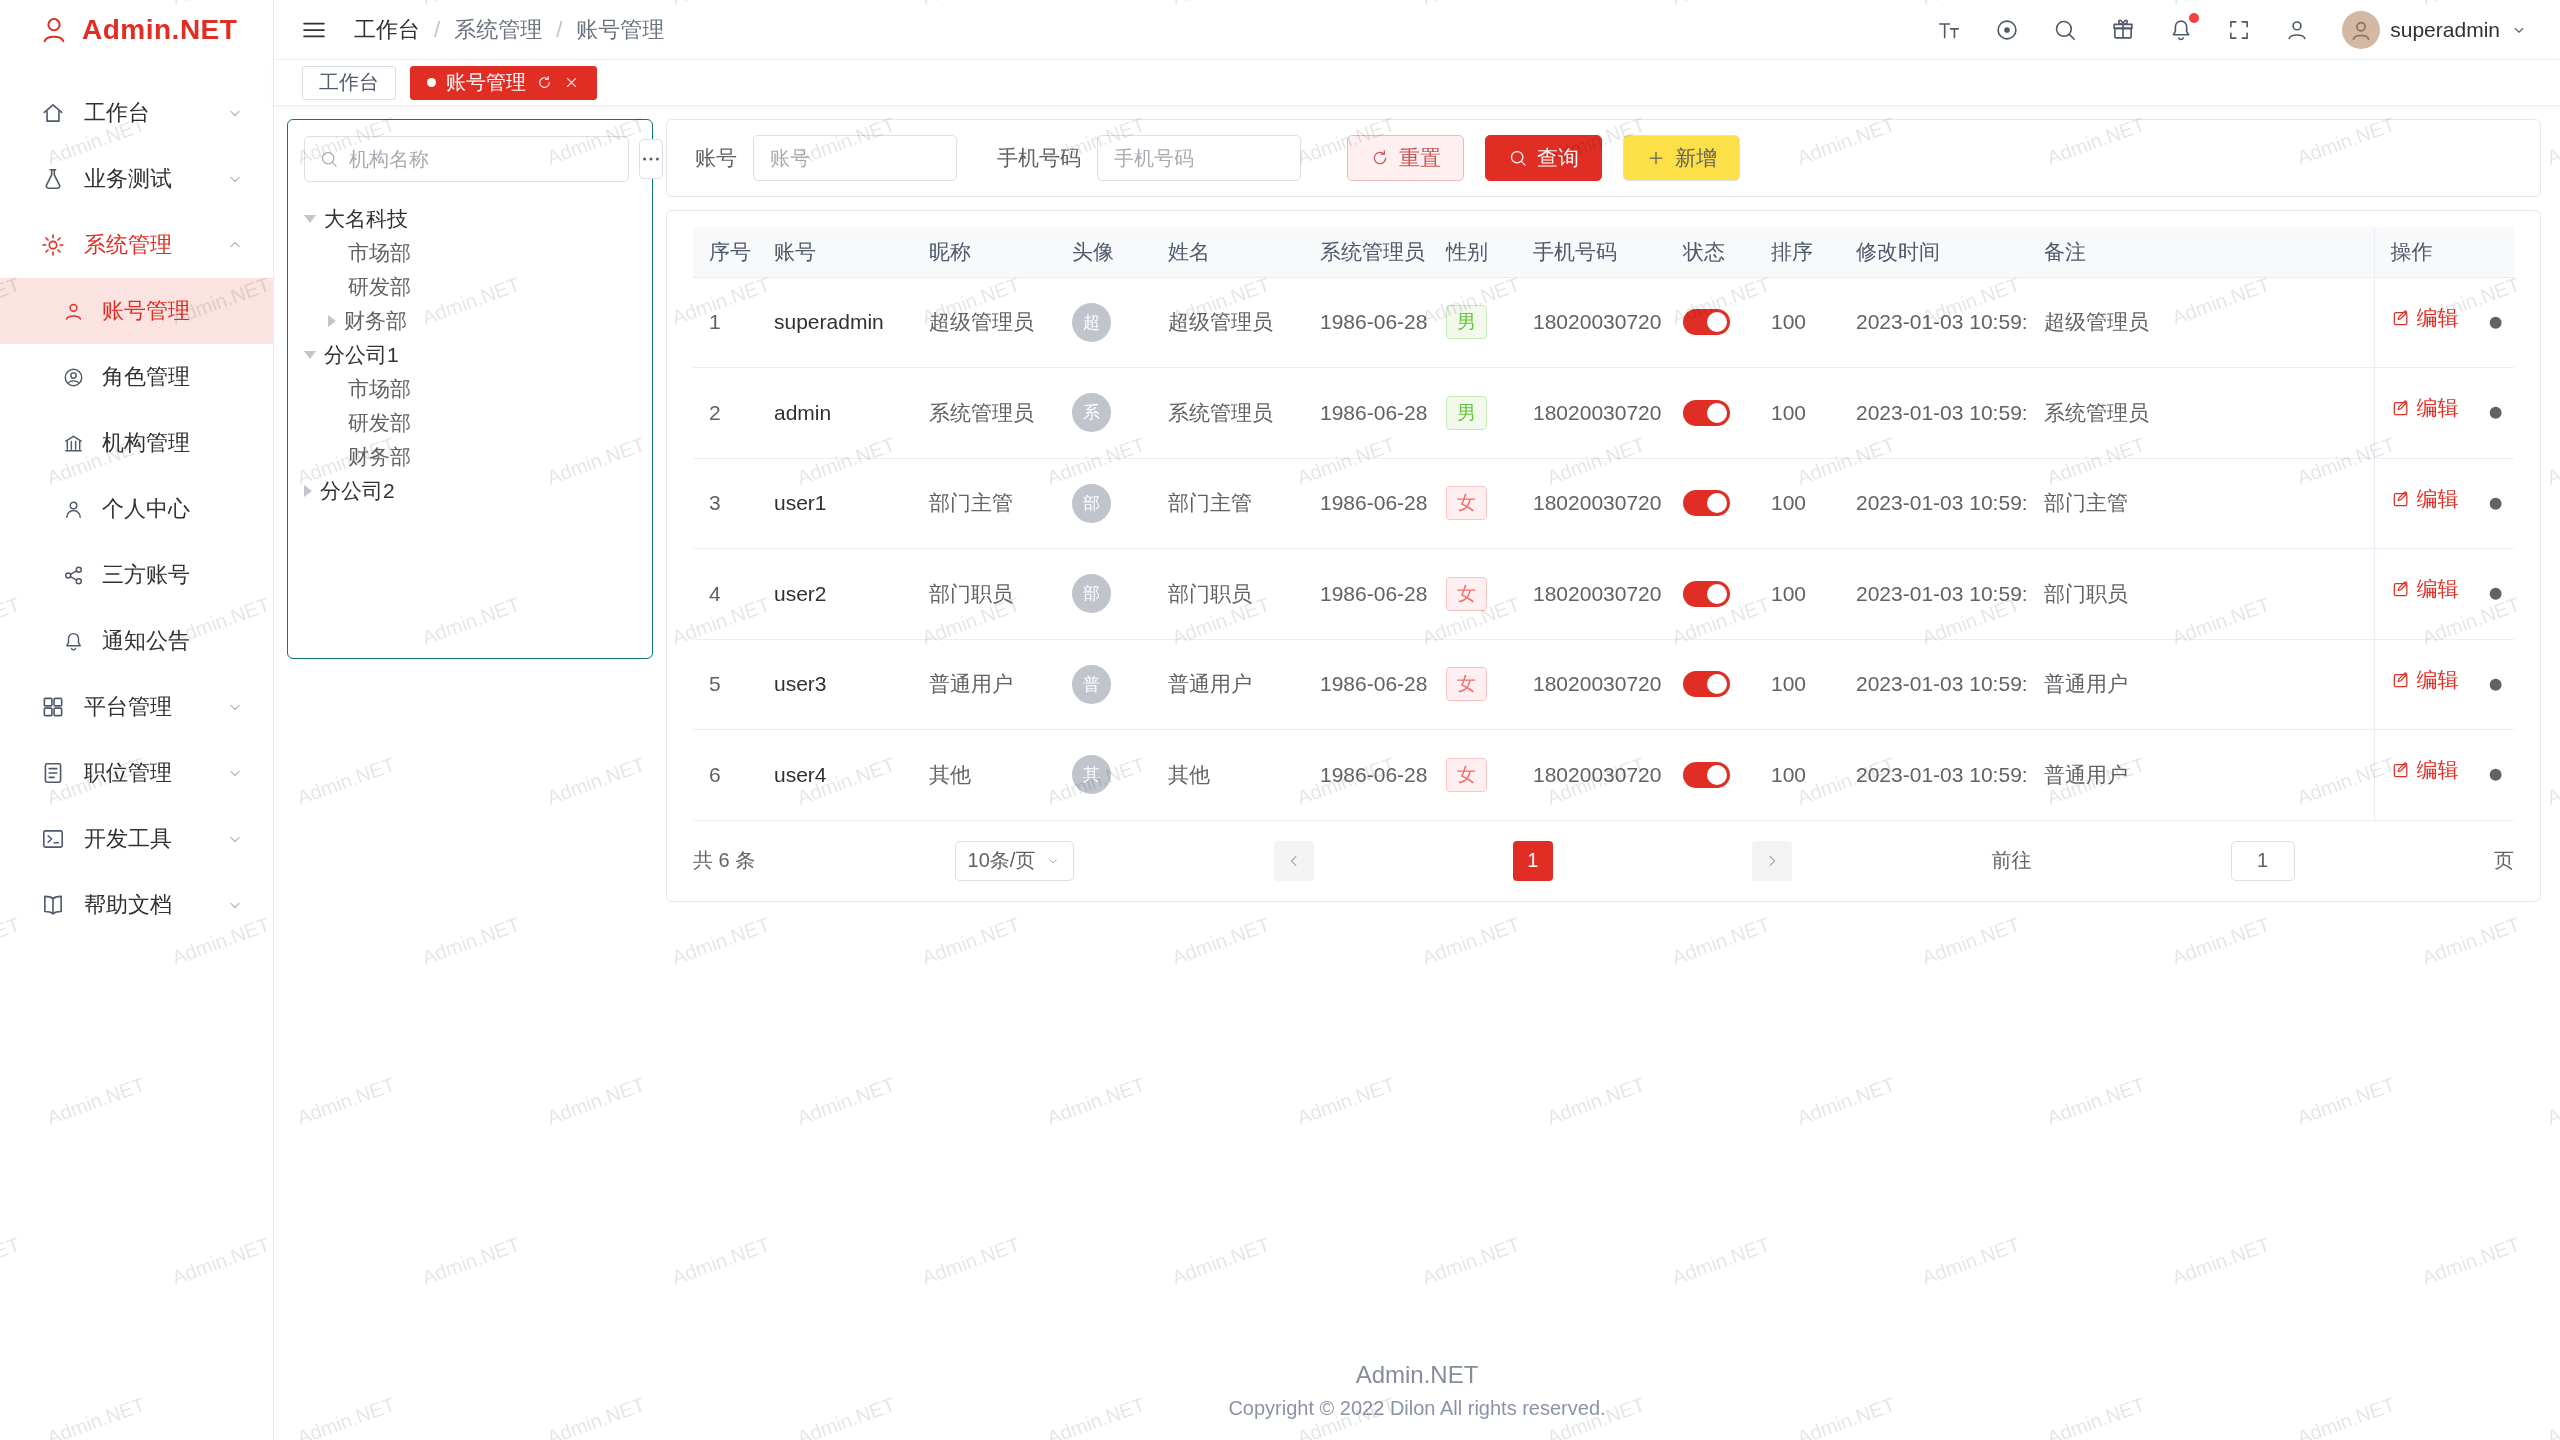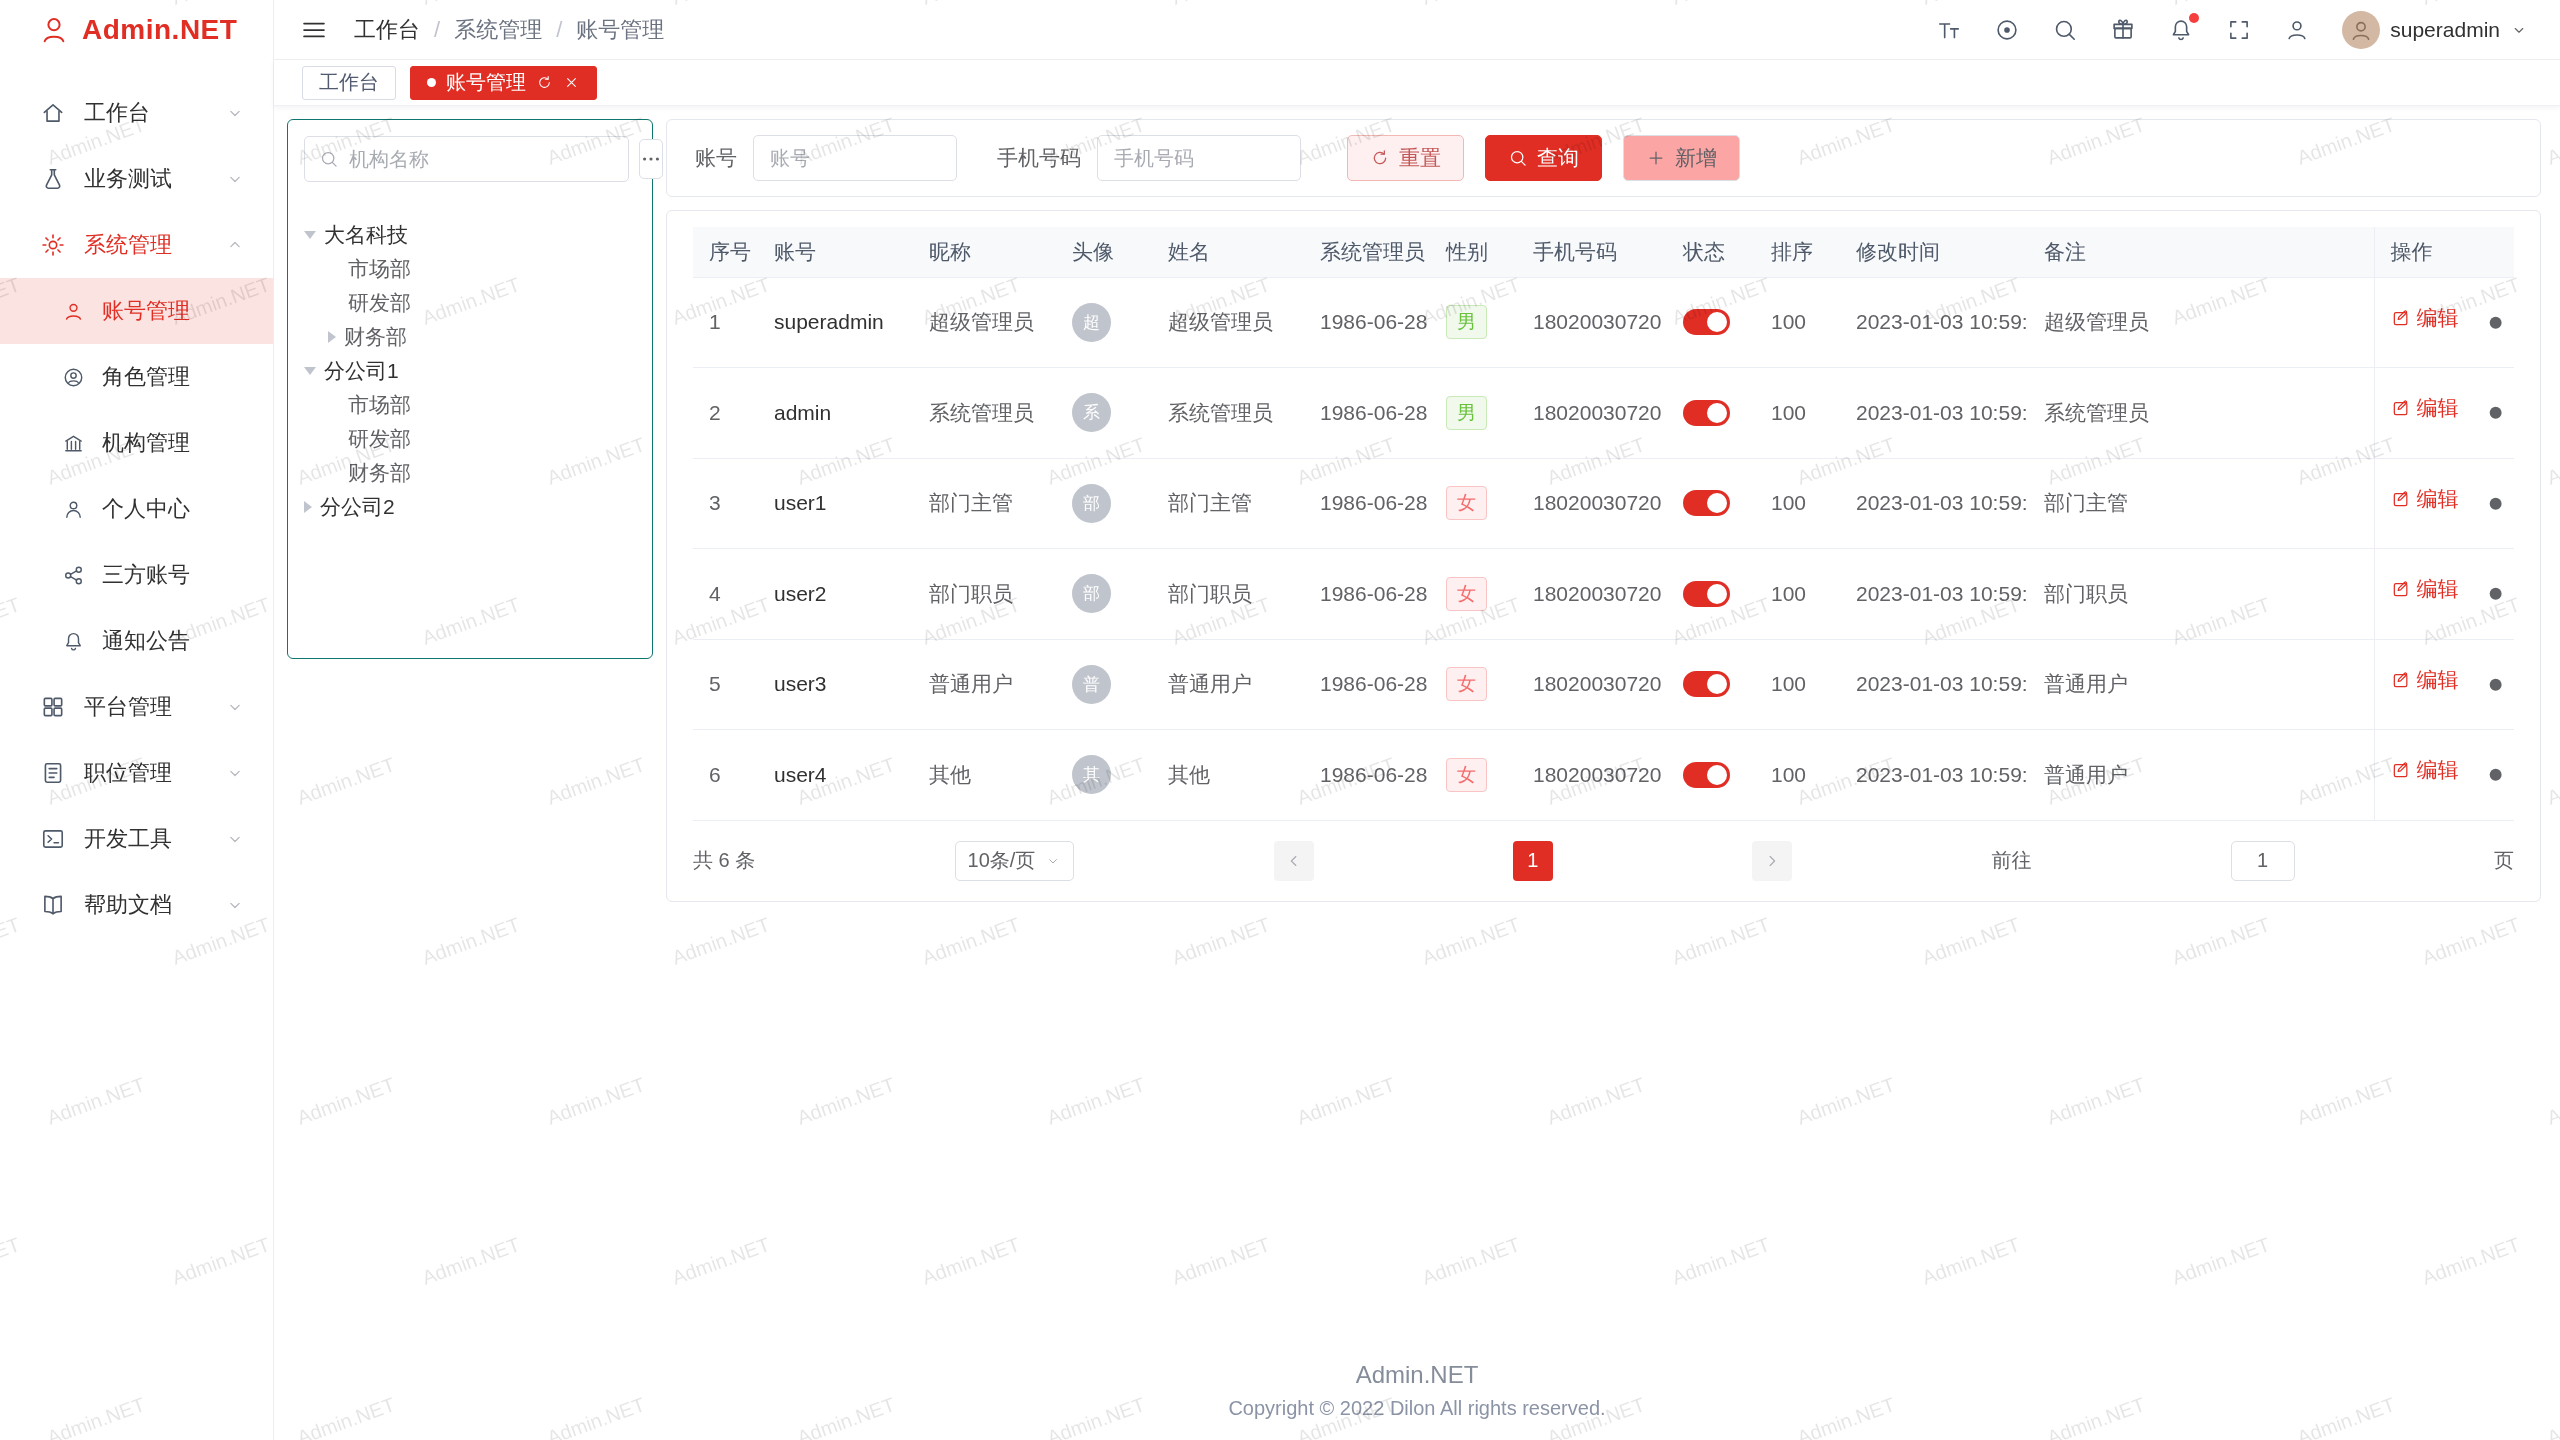--- a/index.html
+++ b/index.html
@@ -60,39 +60,39 @@
   .content{flex:1;display:flex;align-items:flex-start;gap:13px;padding:13px 19px 0 13px;background:#fff;overflow:hidden}
 
   .tree-card{width:366px;height:540px;border:1px solid #0f766e;border-radius:6px;background:#fff;padding:16px;flex-shrink:0}
   .tree-search-row{display:flex;align-items:center;gap:10px}
   .tree-search{flex:1;height:46px;border:1px solid #dcdfe6;border-radius:5px;display:flex;align-items:center;padding:0 14px;gap:10px}
   .tree-search .icon{width:20px;height:20px;color:#a8abb2}
   .tree-search input{border:none;outline:none;flex:1;min-width:0;font-size:20px;color:#303133;font-family:inherit;background:transparent}
   .tree-search input::placeholder{color:#a8abb2}
   .more-btn{width:44px;height:40px;border:1px solid #dcdfe6;border-radius:5px;background:#fff;display:flex;align-items:center;justify-content:center;color:#606266;cursor:pointer}
   .more-btn .icon{width:22px;height:22px}
-  .tree{margin-top:36px}
+  .tree{margin-top:20px}
   .tree-node{display:flex;align-items:center;height:34px;gap:8px;cursor:pointer;color:#606266;font-size:21px}
   .tree-node .tnl{white-space:nowrap}
   .tree-node.root .tnl{color:#303133}
   .tree-node.child{padding-left:24px}
   .caret{width:0;height:0;flex-shrink:0}
   .caret.down{border-top:8px solid #c0c4cc;border-left:6px solid transparent;border-right:6px solid transparent}
   .caret.right{border-left:8px solid #c0c4cc;border-top:6px solid transparent;border-bottom:6px solid transparent}
   .caret-spacer{width:12px;flex-shrink:0}
 
   .right-col{flex:1;display:flex;flex-direction:column;gap:13px;min-width:0}
 
   .query-card{border:1px solid #e4e7ed;border-radius:6px;background:#fff;padding:15px 28px;display:flex;align-items:center}
   .q-label{font-size:21px;color:#606266;margin-right:16px;white-space:nowrap}
   .q-label.second{margin-left:40px}
   .q-input{width:204px;height:46px;border:1px solid #dcdfe6;border-radius:5px;padding:0 16px;font-size:20px;color:#303133;outline:none;font-family:inherit}
   .q-input::placeholder{color:#a8abb2}
   .btn{height:46px;border-radius:5px;display:inline-flex;align-items:center;justify-content:center;gap:9px;
-    font-size:21px;padding:0 22px;cursor:pointer;border:1px solid #dcdfe6;background:#fca5a5;color:#606266;white-space:nowrap}
+    font-size:21px;padding:0 22px;cursor:pointer;border:1px solid #dcdfe6;background:#fde047;color:#606266;white-space:nowrap}
   .btn .bicon{width:20px;height:20px}
   .btn.reset{margin-left:46px;background:#fef0f0;border-color:#f3b8b4;color:#c45656}
   .btn.primary{margin-left:21px;background:var(--primary,#e02e24);border-color:var(--primary,#e02e24);color:#fff}
   .btn.add{margin-left:21px}
 
   .table-card{border:1px solid #e4e7ed;border-radius:6px;background:#fff;padding:16px 26px 20px}
   table{width:100%;border-collapse:collapse;table-layout:fixed;font-size:21px}
   thead th{height:50px;background:#f8f9fb;color:#4e5969;font-weight:500;text-align:left;padding:0 16px;
     border-bottom:1px solid #ebeef5;white-space:nowrap;overflow:hidden}
   tbody td{height:52px;padding:0 16px;border-bottom:1px solid #ebeef5;color:#606266;white-space:nowrap;overflow:hidden}

